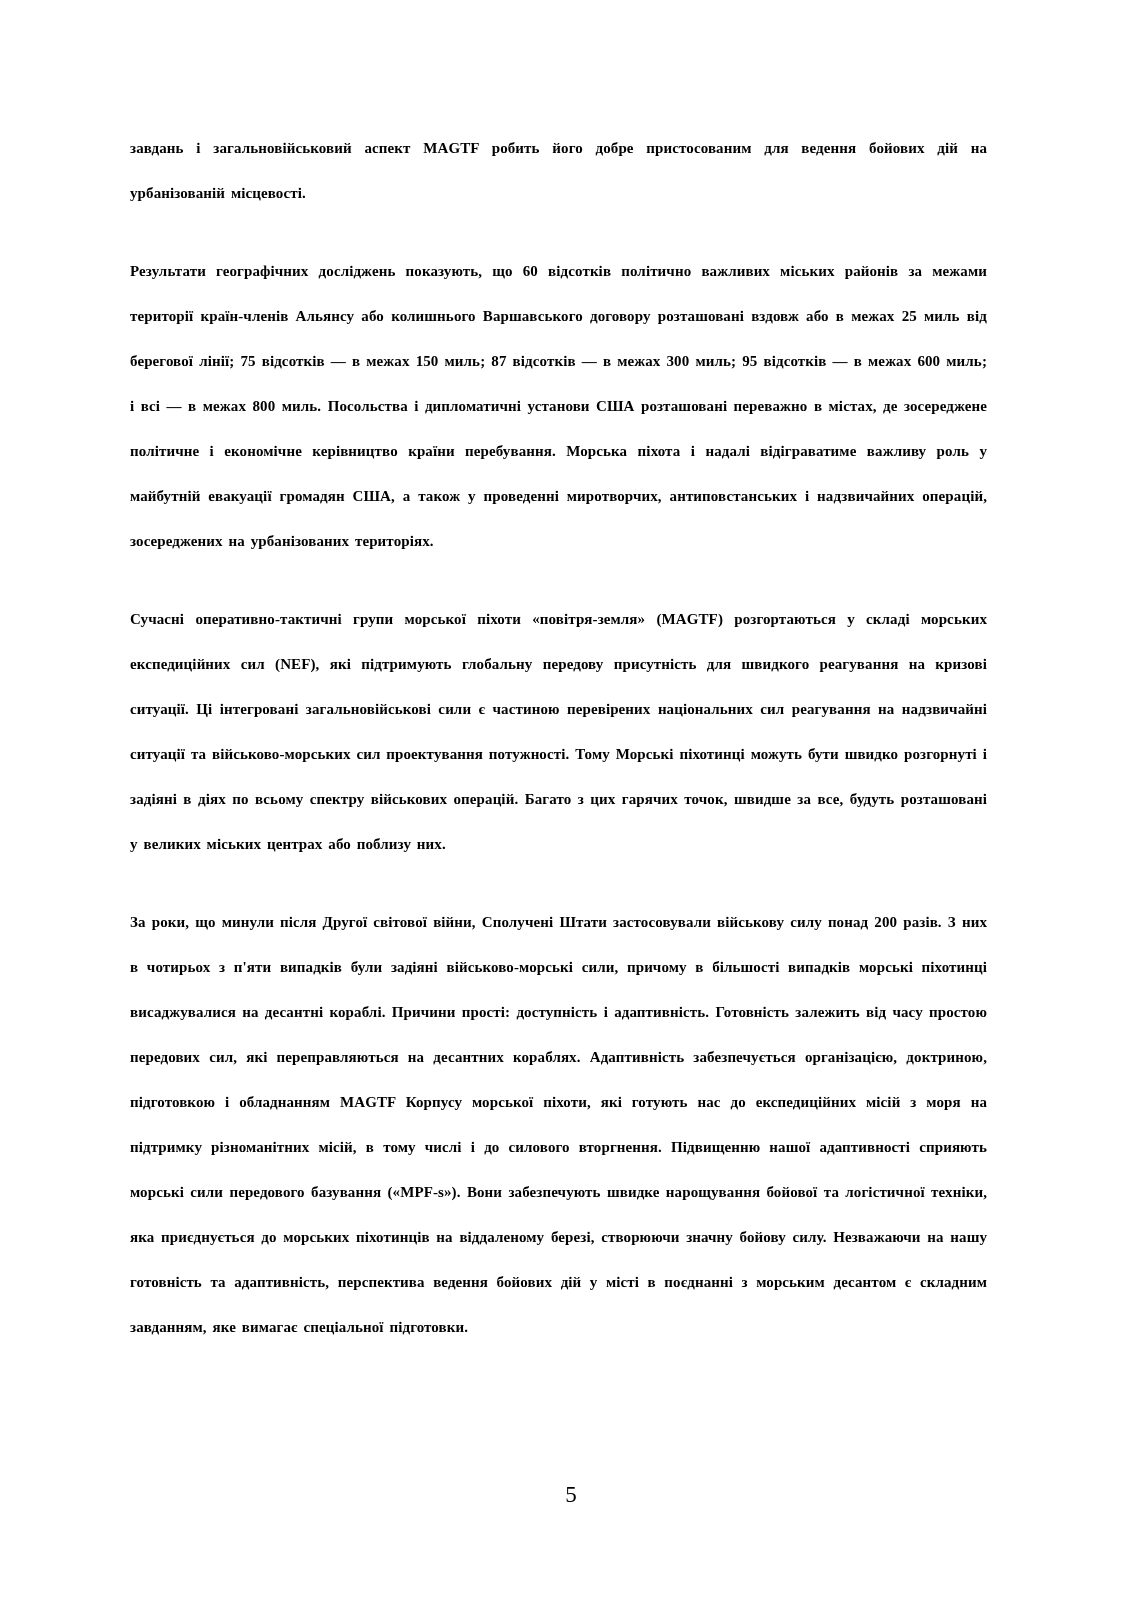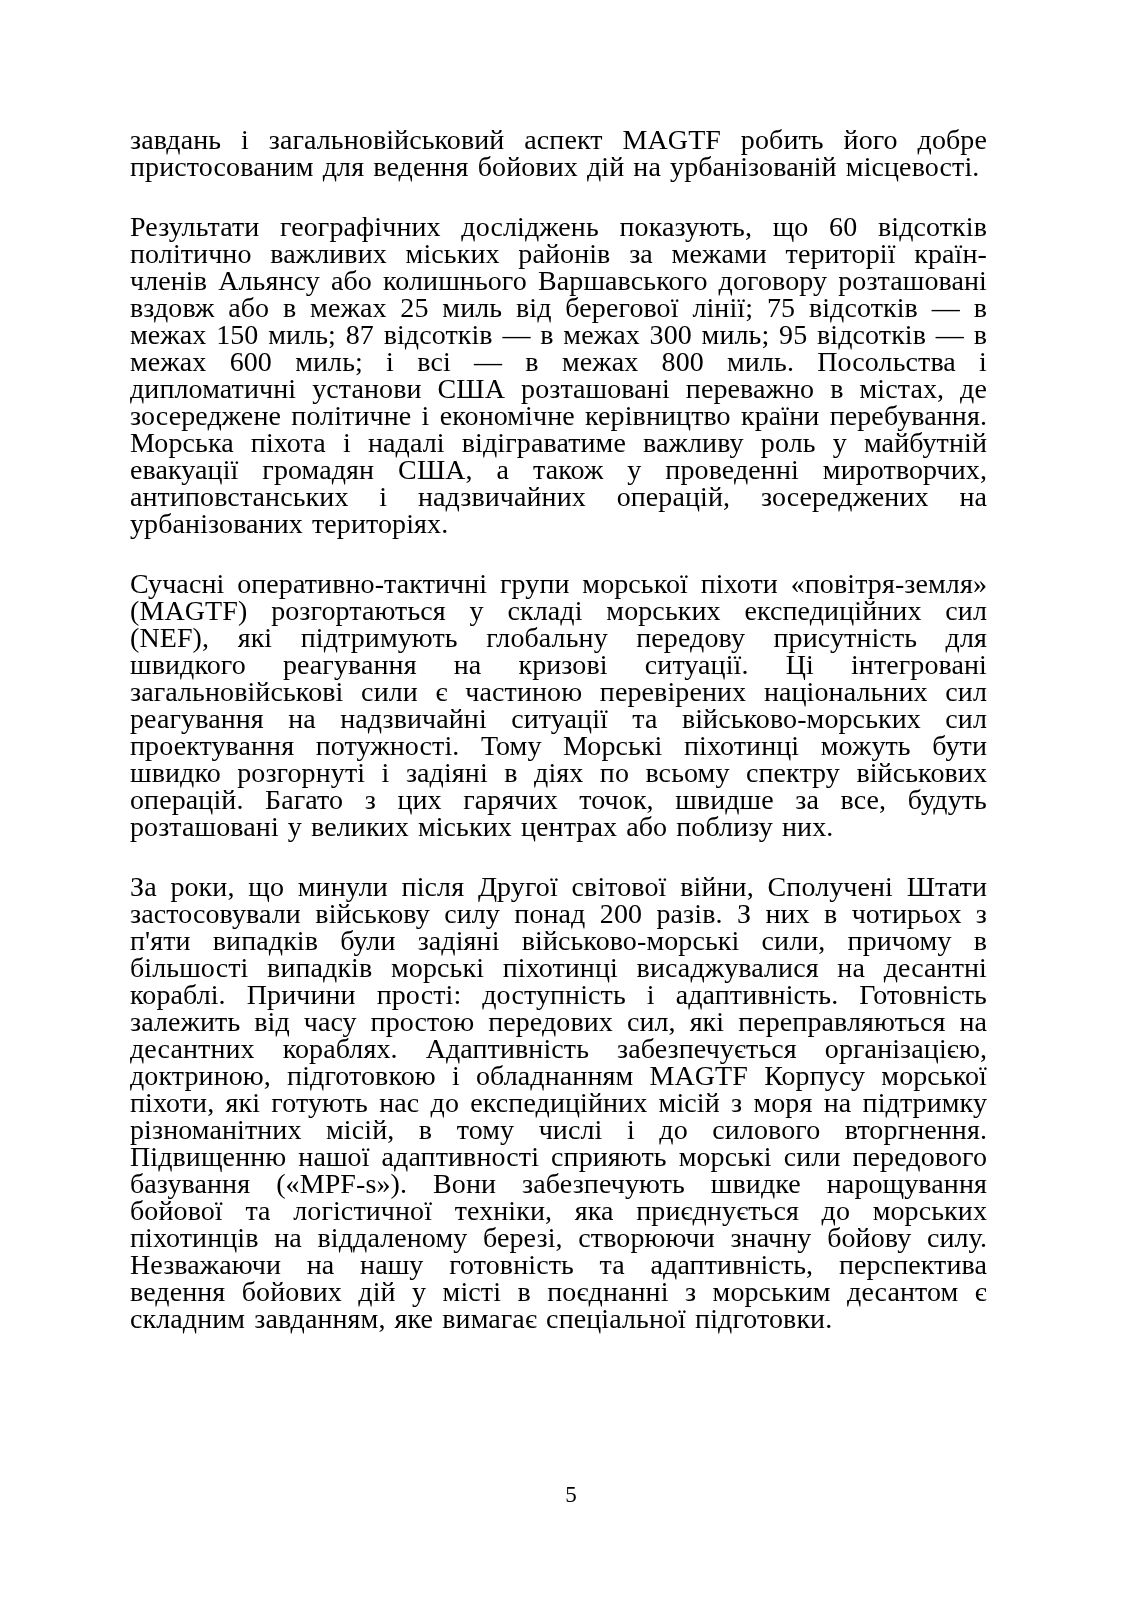--- a/index.html
+++ b/index.html
@@ -18,25 +18,26 @@
       box-sizing: border-box;
     }
     .content {
       position: absolute;
       top: 126px;
       left: 130px;
       width: 857px;
     }
     .para {
       margin: 0 0 33px 0;
-      font-size: 28px;
-      line-height: 27px;
+      font-size: 15px;
+      line-height: 45px;
       text-align: justify;
       word-spacing: 2px;
       letter-spacing: 0.1px;
+      font-weight: bold;
     }
     .para:last-child {
       margin-bottom: 4px;
     }
     .page-number {
       position: absolute;
       top: 1481px;
       left: 0;
       width: 100%;
       text-align: center;

